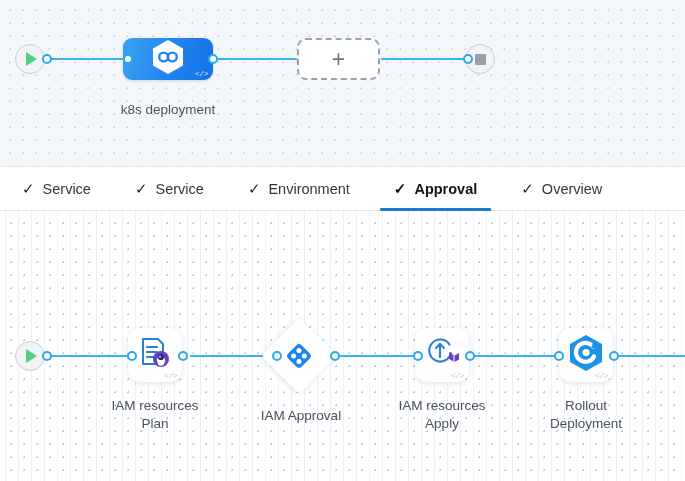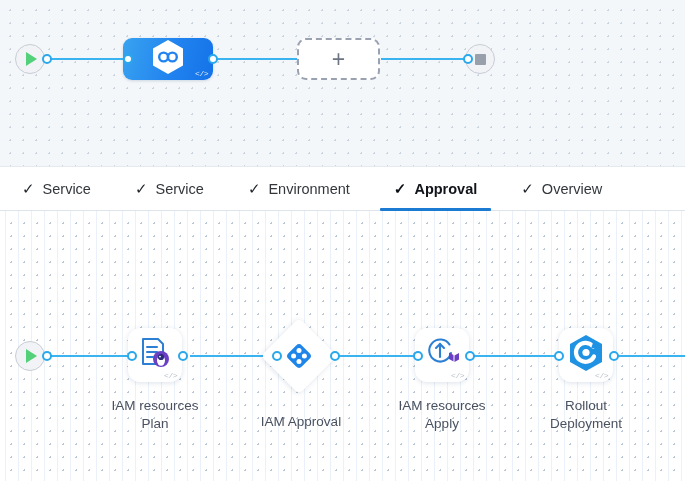--- a/index.html
+++ b/index.html
@@ -220,20 +220,21 @@
           <polygon points="17,1 32,9.5 32,26.5 17,35 2,26.5 2,9.5" fill="#ffffff"></polygon>
           <g fill="none" stroke="#2183ef" stroke-width="2.4" stroke-linecap="round">
             <circle cx="12.6" cy="18" r="4.4"></circle>
             <circle cx="21.4" cy="18" r="4.4"></circle>
           </g>
         </svg>
       </div>
       <span class="codemark">&lt;/&gt;</span>
     </div>
     <div class="port" style="left:208px; top:54px;"></div>
+    <div class="node-label" style="left:93px; top:101px; width:150px;">k8s deployment</div>
 
     <div class="add-stage" style="left:297px; top:38px;">
       <span>+</span>
     </div>
 
     <div class="port" style="left:463px; top:54px;"></div>
     <div class="cap" style="left:465px; top:44px;">
       <div class="stop-sq"></div>
     </div>
   </div>
@@ -308,21 +309,21 @@
         <rect x="5.5" y="5.5" width="19" height="19" rx="4" transform="rotate(45 15 15)" fill="#1f85e8"></rect>
         <g fill="#ffffff">
           <circle cx="15" cy="9.6" r="2.5"></circle>
           <circle cx="15" cy="20.4" r="2.5"></circle>
           <circle cx="9.6" cy="15" r="2.5"></circle>
           <circle cx="20.4" cy="15" r="2.5"></circle>
         </g>
       </svg>
     </div>
     <div class="port" style="left:330px; top:140px;"></div>
-    <div class="node-label" style="left:236px; top:202px; width:130px;">IAM Approval</div>
+    <div class="node-label" style="left:236px; top:196px; width:130px;">IAM Approval</div>
 
     <div class="port" style="left:413px; top:140px;"></div>
     <div class="step-node" style="left:415px; top:117px;">
       <div class="ico">
         <svg width="36" height="34" viewBox="0 0 36 34">
           <path d="M25.5 8.5 A11 11 0 1 0 27 17" fill="none" stroke="#2d7fd4" stroke-width="2.1" stroke-linecap="round"></path>
           <g stroke="#2d7fd4" stroke-width="2.1" stroke-linecap="round" fill="none">
             <line x1="16" y1="8" x2="16" y2="21"></line>
             <path d="M12 12 L16 8 L20 12"></path>
           </g>

